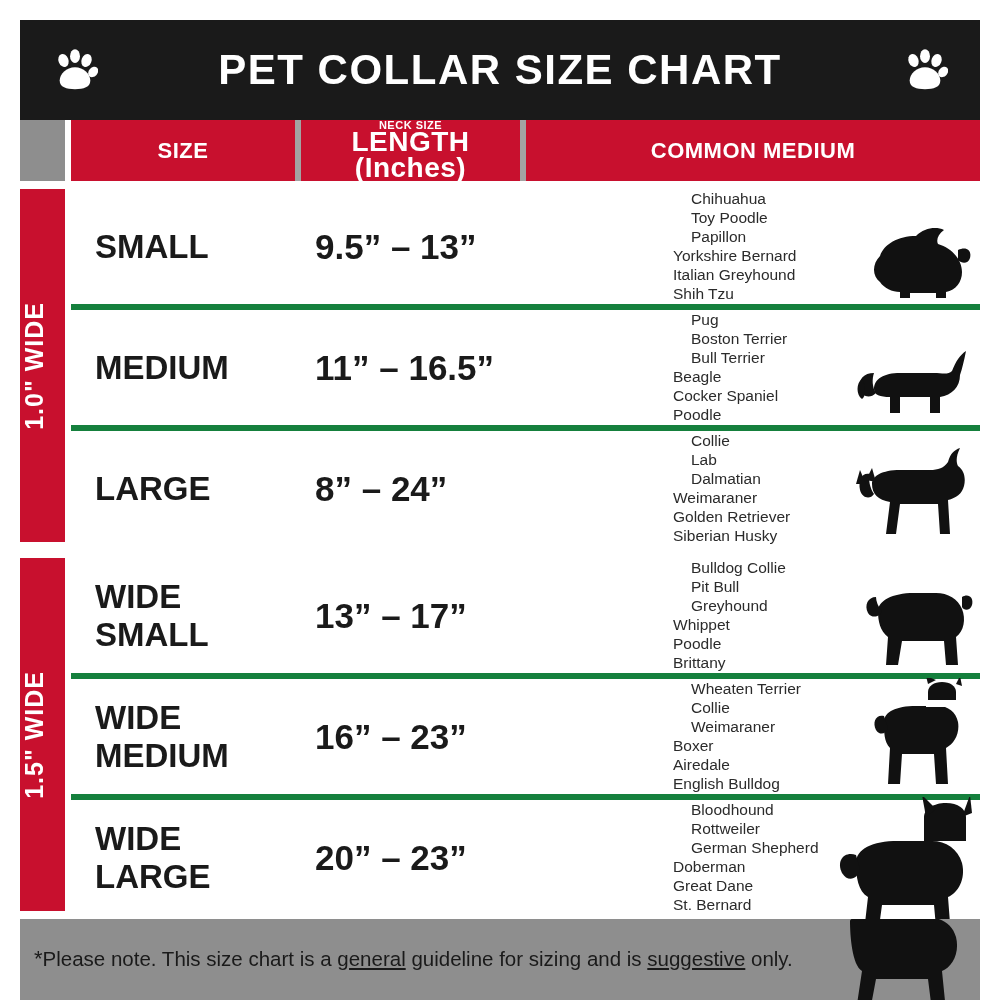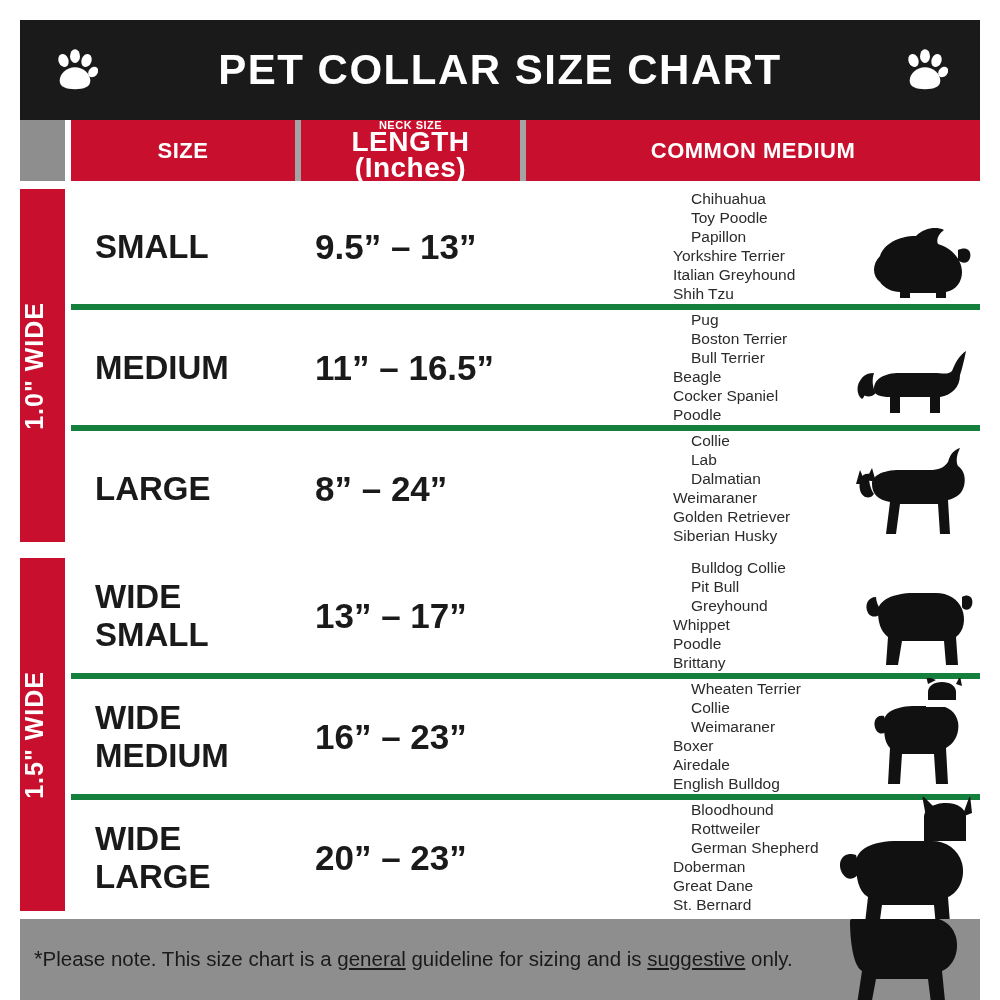--- a/index.html
+++ b/index.html
@@ -263,21 +263,21 @@
           <div class="size-label">SMALL</div>
         </td>
         <td class="cell">
           <div class="len-label">9.5” – 13”</div>
         </td>
         <td class="cell">
           <div class="breeds">
             <div class="breed-col c1">Chihuahua
 Toy Poodle
 Papillon</div>
-            <div class="breed-col c2">Yorkshire Terrier
+            <div class="breed-col c2">Yorkshire Bernard
 Italian Greyhound
 Shih Tzu</div>
             <div class="dog-silhouette">
               <svg width="108" height="84" viewBox="0 0 108 84">
                 <path fill="#111" d="M14 62 C6 56 6 44 14 36 C18 24 32 16 50 16 C58 8 70 6 78 10 C72 14 70 20 72 24 C86 28 96 40 96 52 C96 62 90 70 80 72 L80 78 L70 78 L70 73 L44 73 L44 78 L34 78 L34 72 C26 72 18 68 14 62 Z"></path>
                 <path fill="#111" d="M92 30 C100 26 106 30 104 38 C102 44 96 44 92 40 Z"></path>
               </svg>
             </div>
           </div>
         </td>

